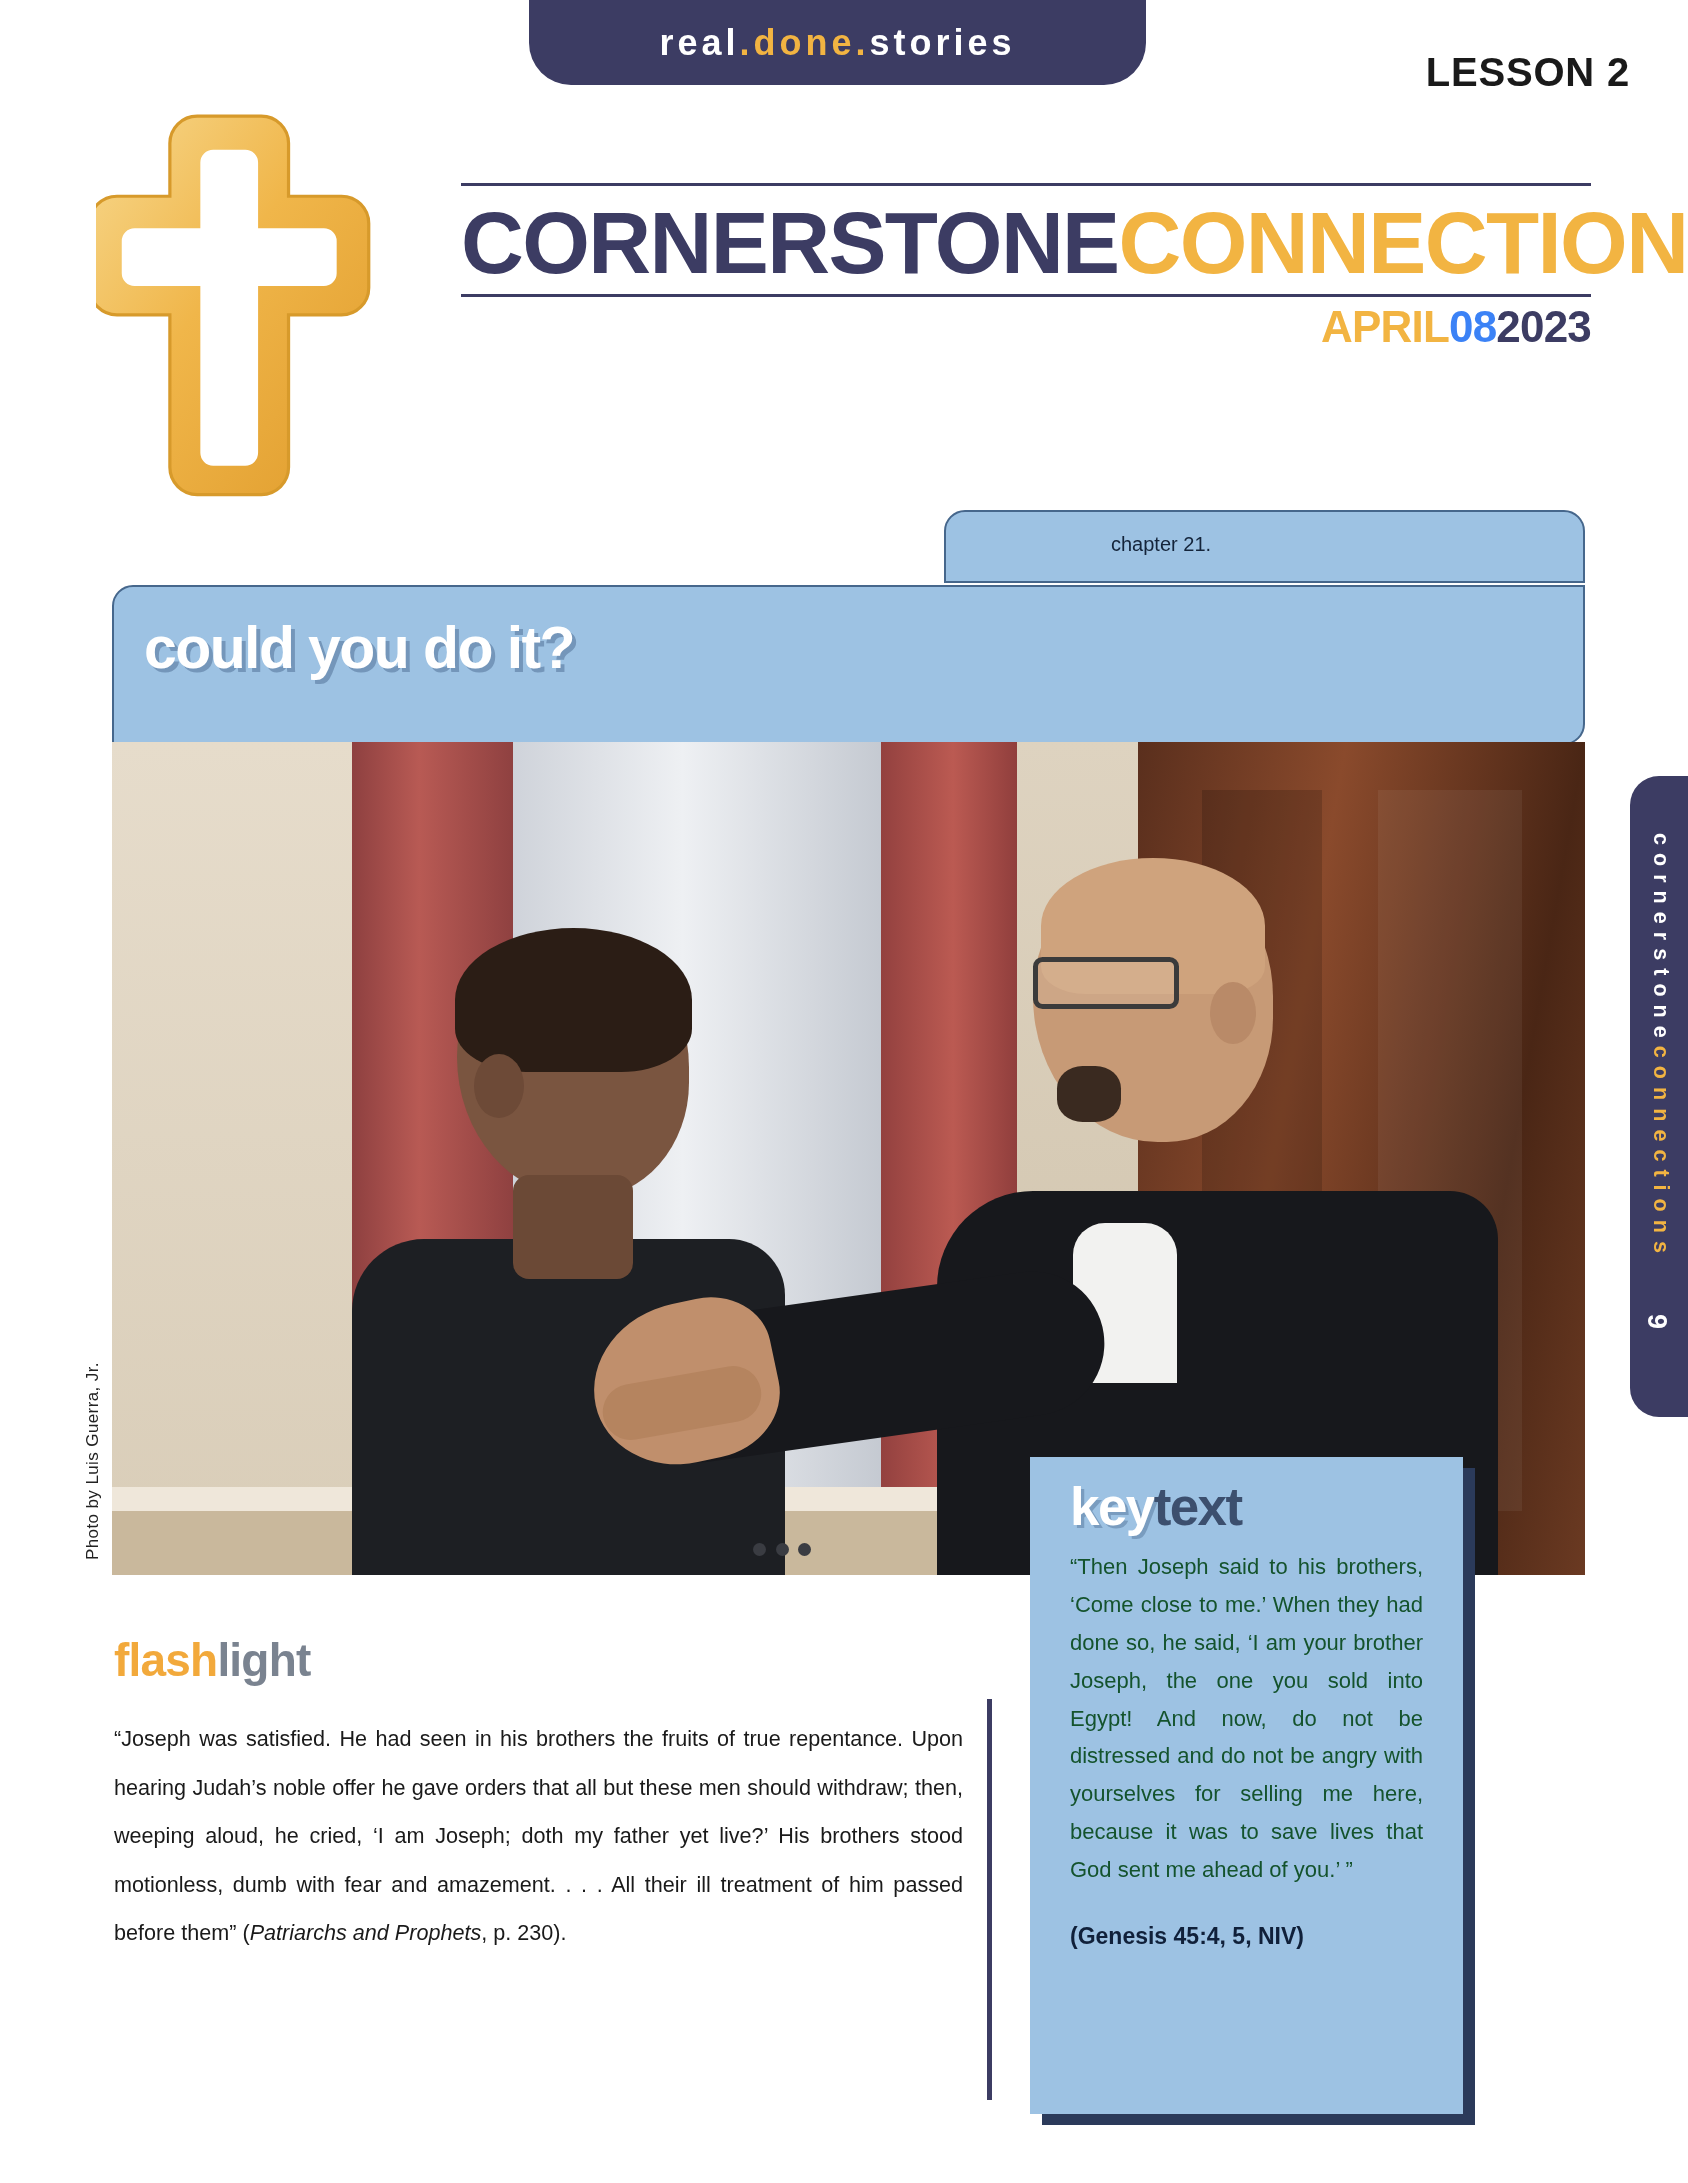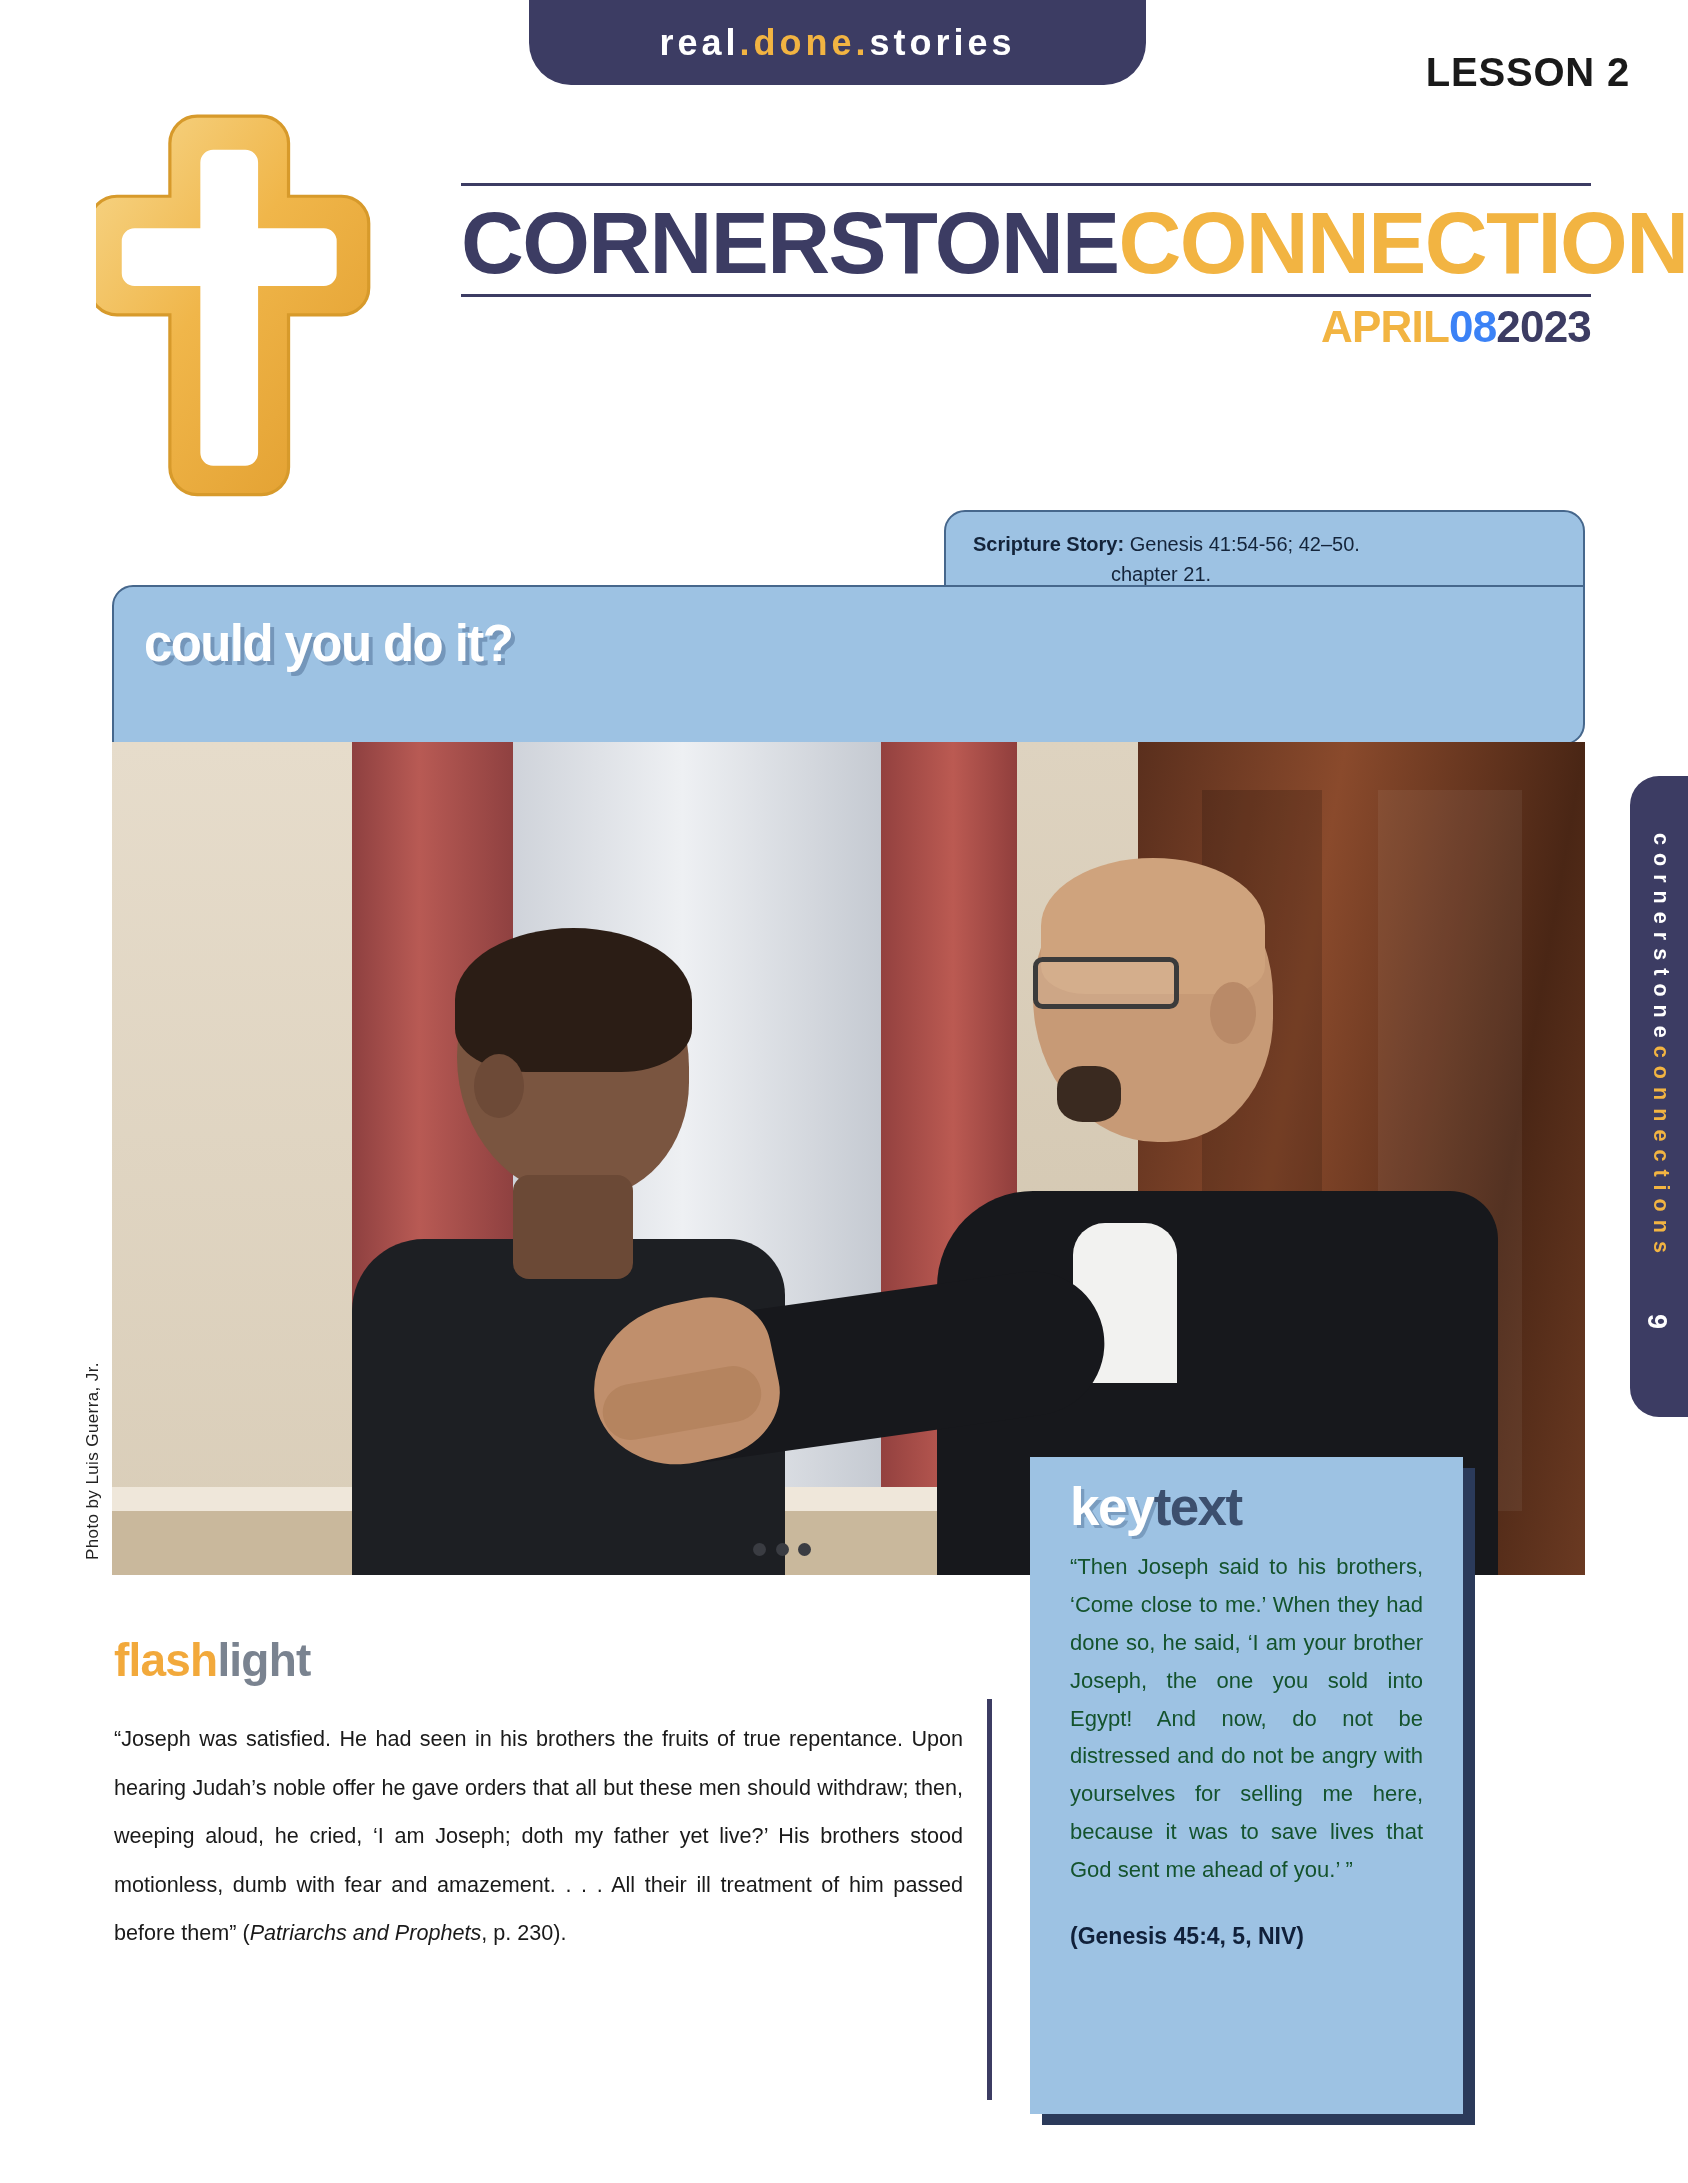--- a/index.html
+++ b/index.html
@@ -125,21 +125,21 @@
     background: #9dc2e3;
     border: 2.4px solid #46678c;
     border-top-left-radius: 21px;
     border-bottom-right-radius: 21px;
     box-sizing: border-box;
   }
   .headline-text {
     position: absolute;
     left: 144px;
     top: 614px;
-    font-size: 51px;
+    font-size: 59px;
     font-weight: bold;
     color: #ffffff;
     letter-spacing: -1.6px;
     text-shadow: 4px 4px 0 rgba(40,70,110,0.35);
   }
 
   
   .photo-frame {
     position: absolute;
     left: 112px;
@@ -395,24 +395,20 @@
   <div class="masthead-title">
     <span class="part1">CORNERSTONE</span><span class="part2">CONNECTIONS</span>
   </div>
   <div class="rule-bottom"></div>
   <div class="masthead-date">
     <span class="month">APRIL</span><span class="day">08</span><span class="year">2023</span>
   </div>
 </div>
 
 <div class="scripture-box">
-  <div class="scripture-line">
-    <b>Scripture Story:</b>
-    <span>Genesis 41:54-56; 42–50.</span>
-  </div>
   <div class="scripture-line scripture-indent">chapter 21.</div>
 </div>
 
 <div class="headline-bar"></div>
 <div class="headline-text">could you do it?</div>
 
 <div class="photo-frame">
   <div class="ph wall-left"></div>
   <div class="ph curtain-red"></div>
   <div class="ph curtain-white"></div>

